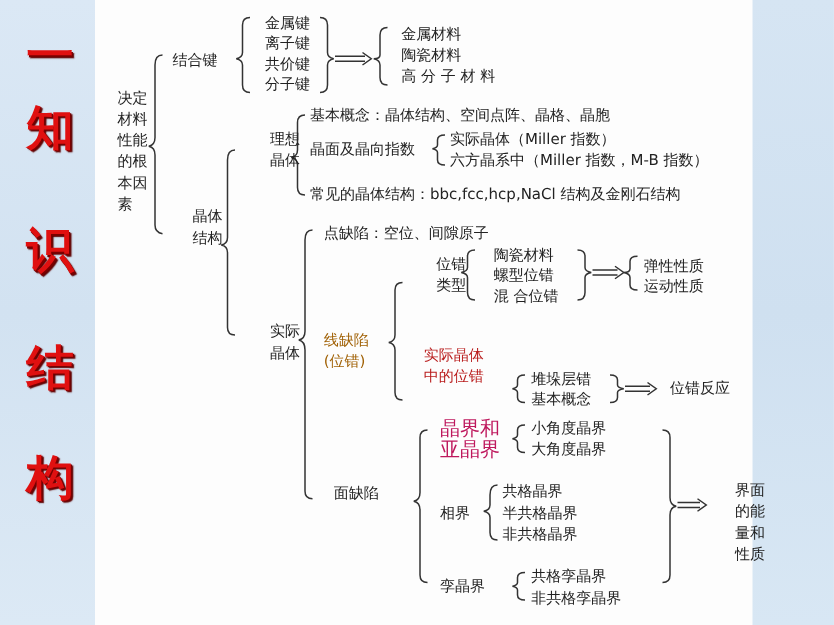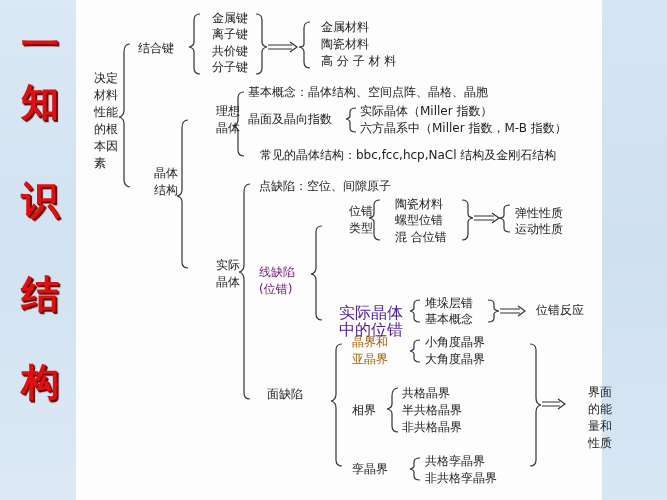--- a/index.html
+++ b/index.html
@@ -104,52 +104,52 @@
 </div>
 
 <div class="tv" style="left:200px;top:103px">
   <div>理想</div>
   <div>晶体</div>
 </div>
 <div class="t" style="left:248px;top:84px">基本概念：晶体结构、空间点阵、晶格、晶胞</div>
 <div class="t" style="left:248px;top:111px">晶面及晶向指数</div>
 <div class="t" style="left:360px;top:103px">实际晶体（Miller 指数）</div>
 <div class="t" style="left:360px;top:120px">六方晶系中（Miller 指数，M-B 指数）</div>
-<div class="t" style="left:260px;top:147px">常见的晶体结构：bbc,fcc,hcp,NaCl 结构及金刚石结构</div>
+<div class="t" style="left:248px;top:147px">常见的晶体结构：bbc,fcc,hcp,NaCl 结构及金刚石结构</div>
 
 <div class="tv" style="left:200px;top:257px">
   <div>实际</div>
   <div>晶体</div>
 </div>
 <div class="t" style="left:259px;top:178px">点缺陷：空位、间隙原子</div>
 
-<div style="position:absolute;left:259px;top:264px;font-size:12px;line-height:17px;color:#701a75;">
+<div style="position:absolute;left:259px;top:264px;font-size:12px;line-height:17px;color:#a16207;">
   <div>线缺陷</div>
   <div>(位错)</div>
 </div>
 <div class="tv" style="left:333px;top:203px">
   <div>位错</div>
   <div>类型</div>
 </div>
 <div class="t" style="left:395px;top:196px">陶瓷材料</div>
 <div class="t" style="left:395px;top:212px">螺型位错</div>
 <div class="t" style="left:395px;top:229px">混 合位错</div>
 <div class="t" style="left:515px;top:205px">弹性性质</div>
 <div class="t" style="left:515px;top:221px">运动性质</div>
 
-<div style="position:absolute;left:339px;top:304px;font-size:16px;line-height:17px;color:#4c1d95;">
+<div style="position:absolute;left:339px;top:276px;font-size:12px;line-height:17px;color:#b91c1c;">
   <div>实际晶体</div>
   <div>中的位错</div>
 </div>
 <div class="t" style="left:425px;top:295px">堆垛层错</div>
 <div class="t" style="left:425px;top:311px">基本概念</div>
 <div class="t" style="left:536px;top:302px">位错反应</div>
 
 <div class="t" style="left:267px;top:386px">面缺陷</div>
-<div style="position:absolute;left:352px;top:334px;font-size:12px;line-height:17px;color:#a16207;text-align:right;">
+<div style="position:absolute;left:352px;top:334px;font-size:16px;line-height:17px;color:#be185d;text-align:right;">
   <div>晶界和</div>
   <div>亚晶界</div>
 </div>
 <div class="t" style="left:425px;top:334px">小角度晶界</div>
 <div class="t" style="left:425px;top:351px">大角度晶界</div>
 
 <div class="t" style="left:352px;top:402px">相界</div>
 <div class="t" style="left:402px;top:385px">共格晶界</div>
 <div class="t" style="left:402px;top:402px">半共格晶界</div>
 <div class="t" style="left:402px;top:419px">非共格晶界</div>

